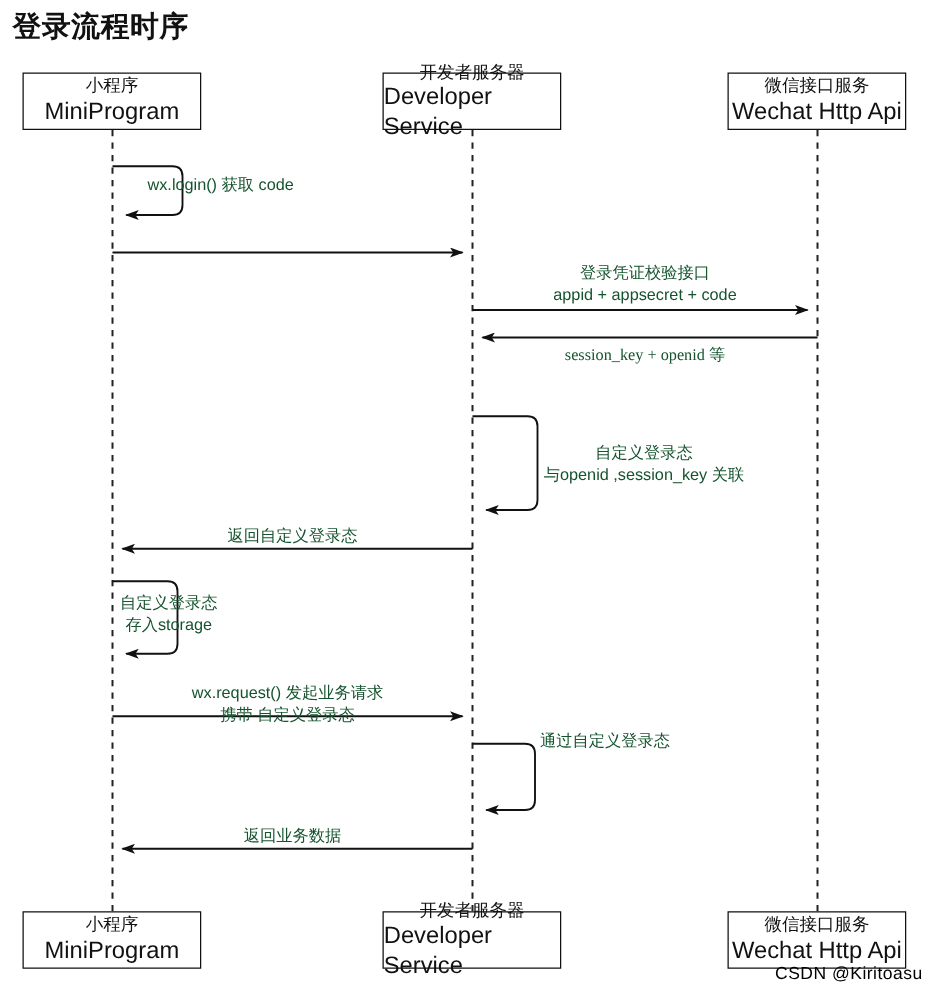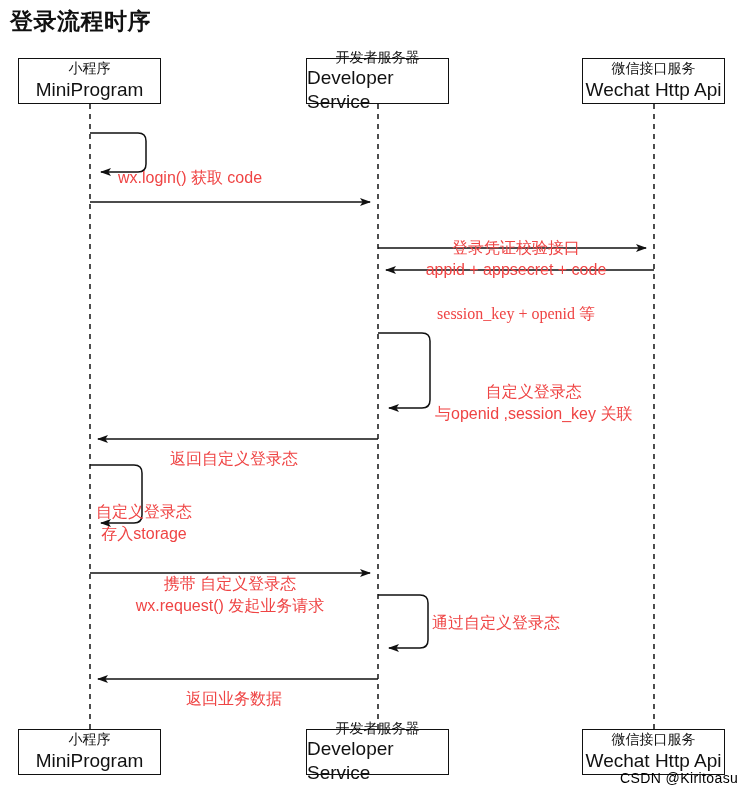--- a/index.html
+++ b/index.html
@@ -26,26 +26,25 @@
     box-sizing:border-box;
     display:flex;flex-direction:column;
     align-items:center;justify-content:center;
     line-height:1.25;
   }
   .actor-box .l1{font-size:14px;}
   .actor-box .l2{font-size:19px;}
   svg.layer{position:absolute;left:0;top:0;width:747px;height:792px;pointer-events:none;}
   .msg-label{
     position:absolute;
-    font-size:16px;
-    color:#ef4444;
+    font-size:13px;
+    color:#14532d;
     text-align:center;
     line-height:1.35;
     white-space:nowrap;
-    margin-top:28px;
   }
   .msg-label.two{line-height:1.35;}
   .watermark{
     position:absolute;
     font-size:14px;
     color:#000000;
     white-space:nowrap;
     letter-spacing:0.4px;
   }
 </style>
@@ -141,22 +140,22 @@
   <div class="msg-label" style="left:90px;top:420px;width:288px;">
     <div>返回自定义登录态</div>
   </div>
 
   <div class="msg-label two" style="left:96px;top:473px;text-align:center;">
     <div>自定义登录态</div>
     <div>存入storage</div>
   </div>
 
   <div class="msg-label two" style="left:90px;top:545px;width:280px;">
+    <div>wx.request() 发起业务请求</div>
     <div>携带 自定义登录态</div>
-    <div>wx.request() 发起业务请求</div>
   </div>
 
   <div class="msg-label two" style="left:432px;top:584px;text-align:left;">
     <div>通过自定义登录态</div>
   </div>
 
   <div class="msg-label" style="left:90px;top:660px;width:288px;">
     <div>返回业务数据</div>
   </div>
 

